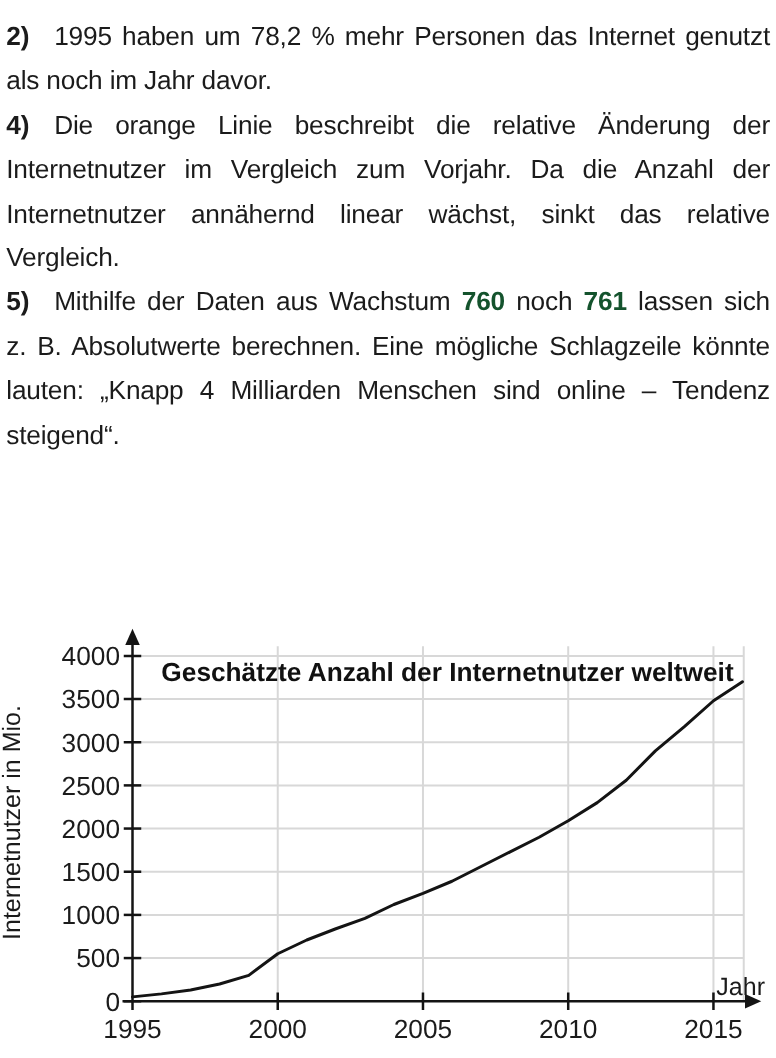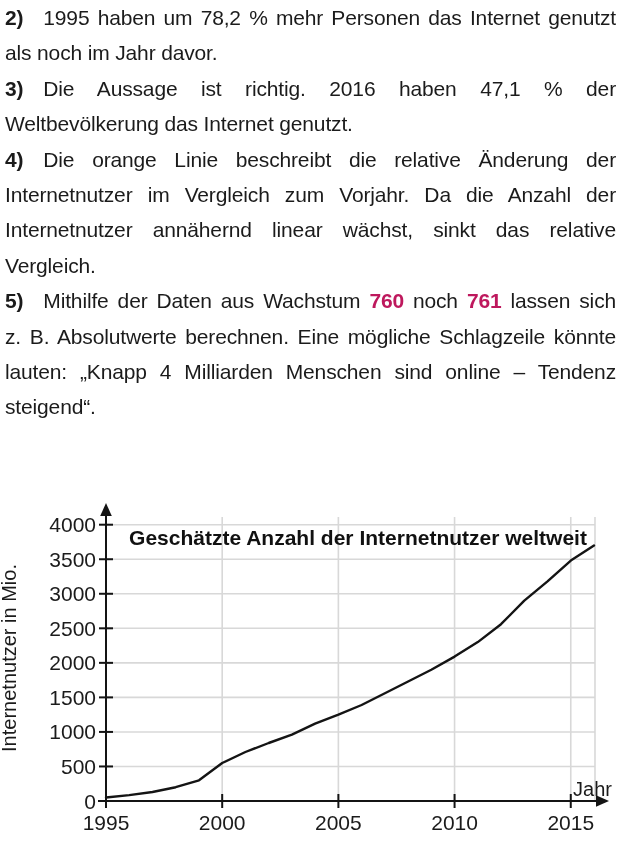--- a/index.html
+++ b/index.html
@@ -6,47 +6,47 @@
     margin: 0; padding: 0;
     width: 621px; height: 846px;
     background: #ffffff;
     overflow: hidden;
     font-family: "Liberation Sans", "DejaVu Sans", sans-serif;
   }
   #solution-text {
     position: absolute;
     top: 0; left: 5px;
     width: 611px;
+    padding-top: 12px;
   }
   #solution-text p {
     margin: 0;
     text-align: justify;
     font-size: 21px;
     line-height: 35.4px;
     letter-spacing: -0.15px;
     color: #1b1b1b;
   }
   .seg-num  { font-weight: 700; margin-right: 0.95em; }
-  .seg-ref  { font-weight: 700; color: #be185d; }
+  .seg-ref  { font-weight: 700; color: #14532d; }
   .seg-plain{ font-weight: 400; }
   #chart-figure {
     position: absolute;
     top: 498px; left: 0;
     margin: 0; padding: 0;
     width: 621px; height: 348px;
   }
   svg text { font-family: "Liberation Sans", "DejaVu Sans", sans-serif; }
 </style>
 </head>
 <body>
 
 <main>
   <section id="solution-text">
       <p><span class="seg-num">2)</span><span class="seg-plain">1995 haben um 78,2&nbsp;% mehr Personen das Internet genutzt als noch im Jahr davor.</span></p>
-      <p><span class="seg-num">3)</span><span class="seg-plain">Die Aussage ist richtig.  2016 haben 47,1&nbsp;% der Weltbevölkerung das Internet genutzt.</span></p>
       <p><span class="seg-num">4)</span><span class="seg-plain">Die orange Linie beschreibt die relative Änderung der Internetnutzer im Vergleich zum Vorjahr.  Da die Anzahl der Internetnutzer annähernd linear wächst, sinkt das relative Vergleich.</span></p>
       <p><span class="seg-num">5)</span><span class="seg-plain">Mithilfe der Daten aus Wachstum </span><span class="seg-ref">760</span><span class="seg-plain"> noch </span><span class="seg-ref">761</span><span class="seg-plain"> lassen sich z.&nbsp;B. Absolutwerte berechnen.  Eine mögliche Schlagzeile könnte lauten:  „Knapp 4 Milliarden Menschen sind online – Tendenz steigend“.</span></p>
     </section>
   <figure id="chart-figure">
     <svg id="chart-svg" width="621" height="348" viewBox="0 0 621 348">
         <g stroke="#d8d8d8" stroke-width="1.6">
           <line x1="106" y1="268.4625" x2="595" y2="268.4625"></line>
           <line x1="106" y1="233.925" x2="595" y2="233.925"></line>
           <line x1="106" y1="199.3875" x2="595" y2="199.3875"></line>
           <line x1="106" y1="164.85" x2="595" y2="164.85"></line>

